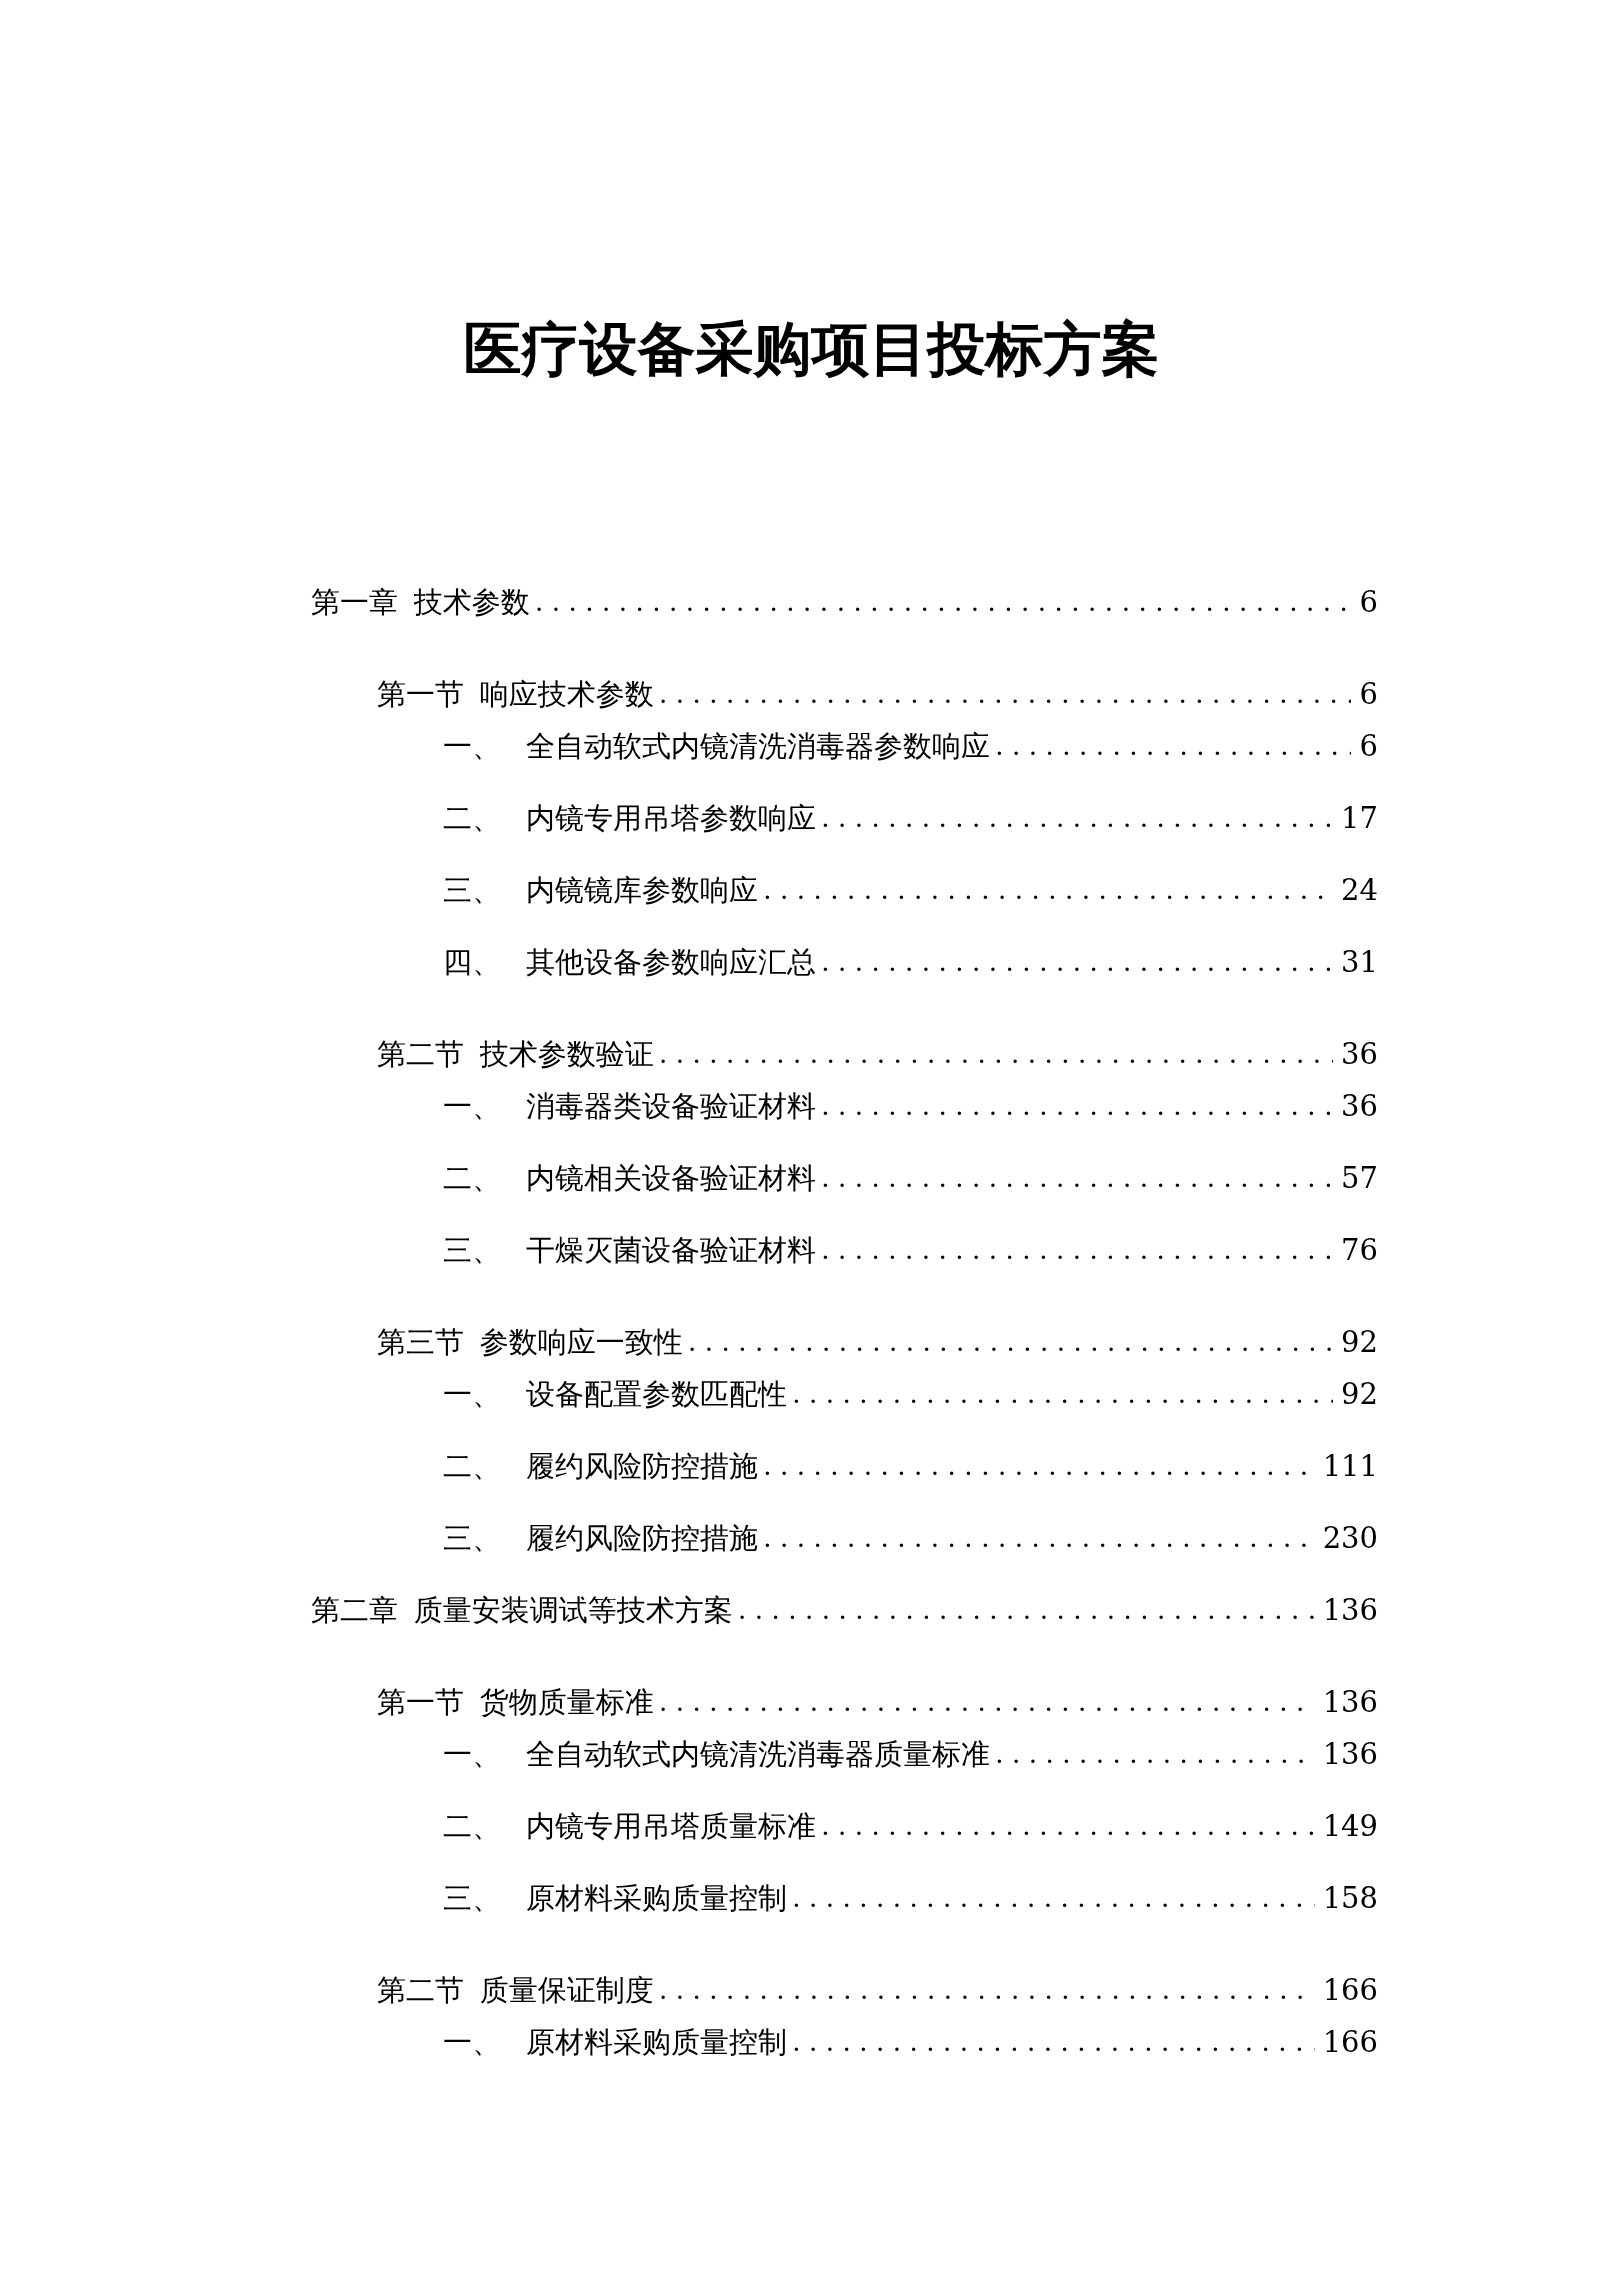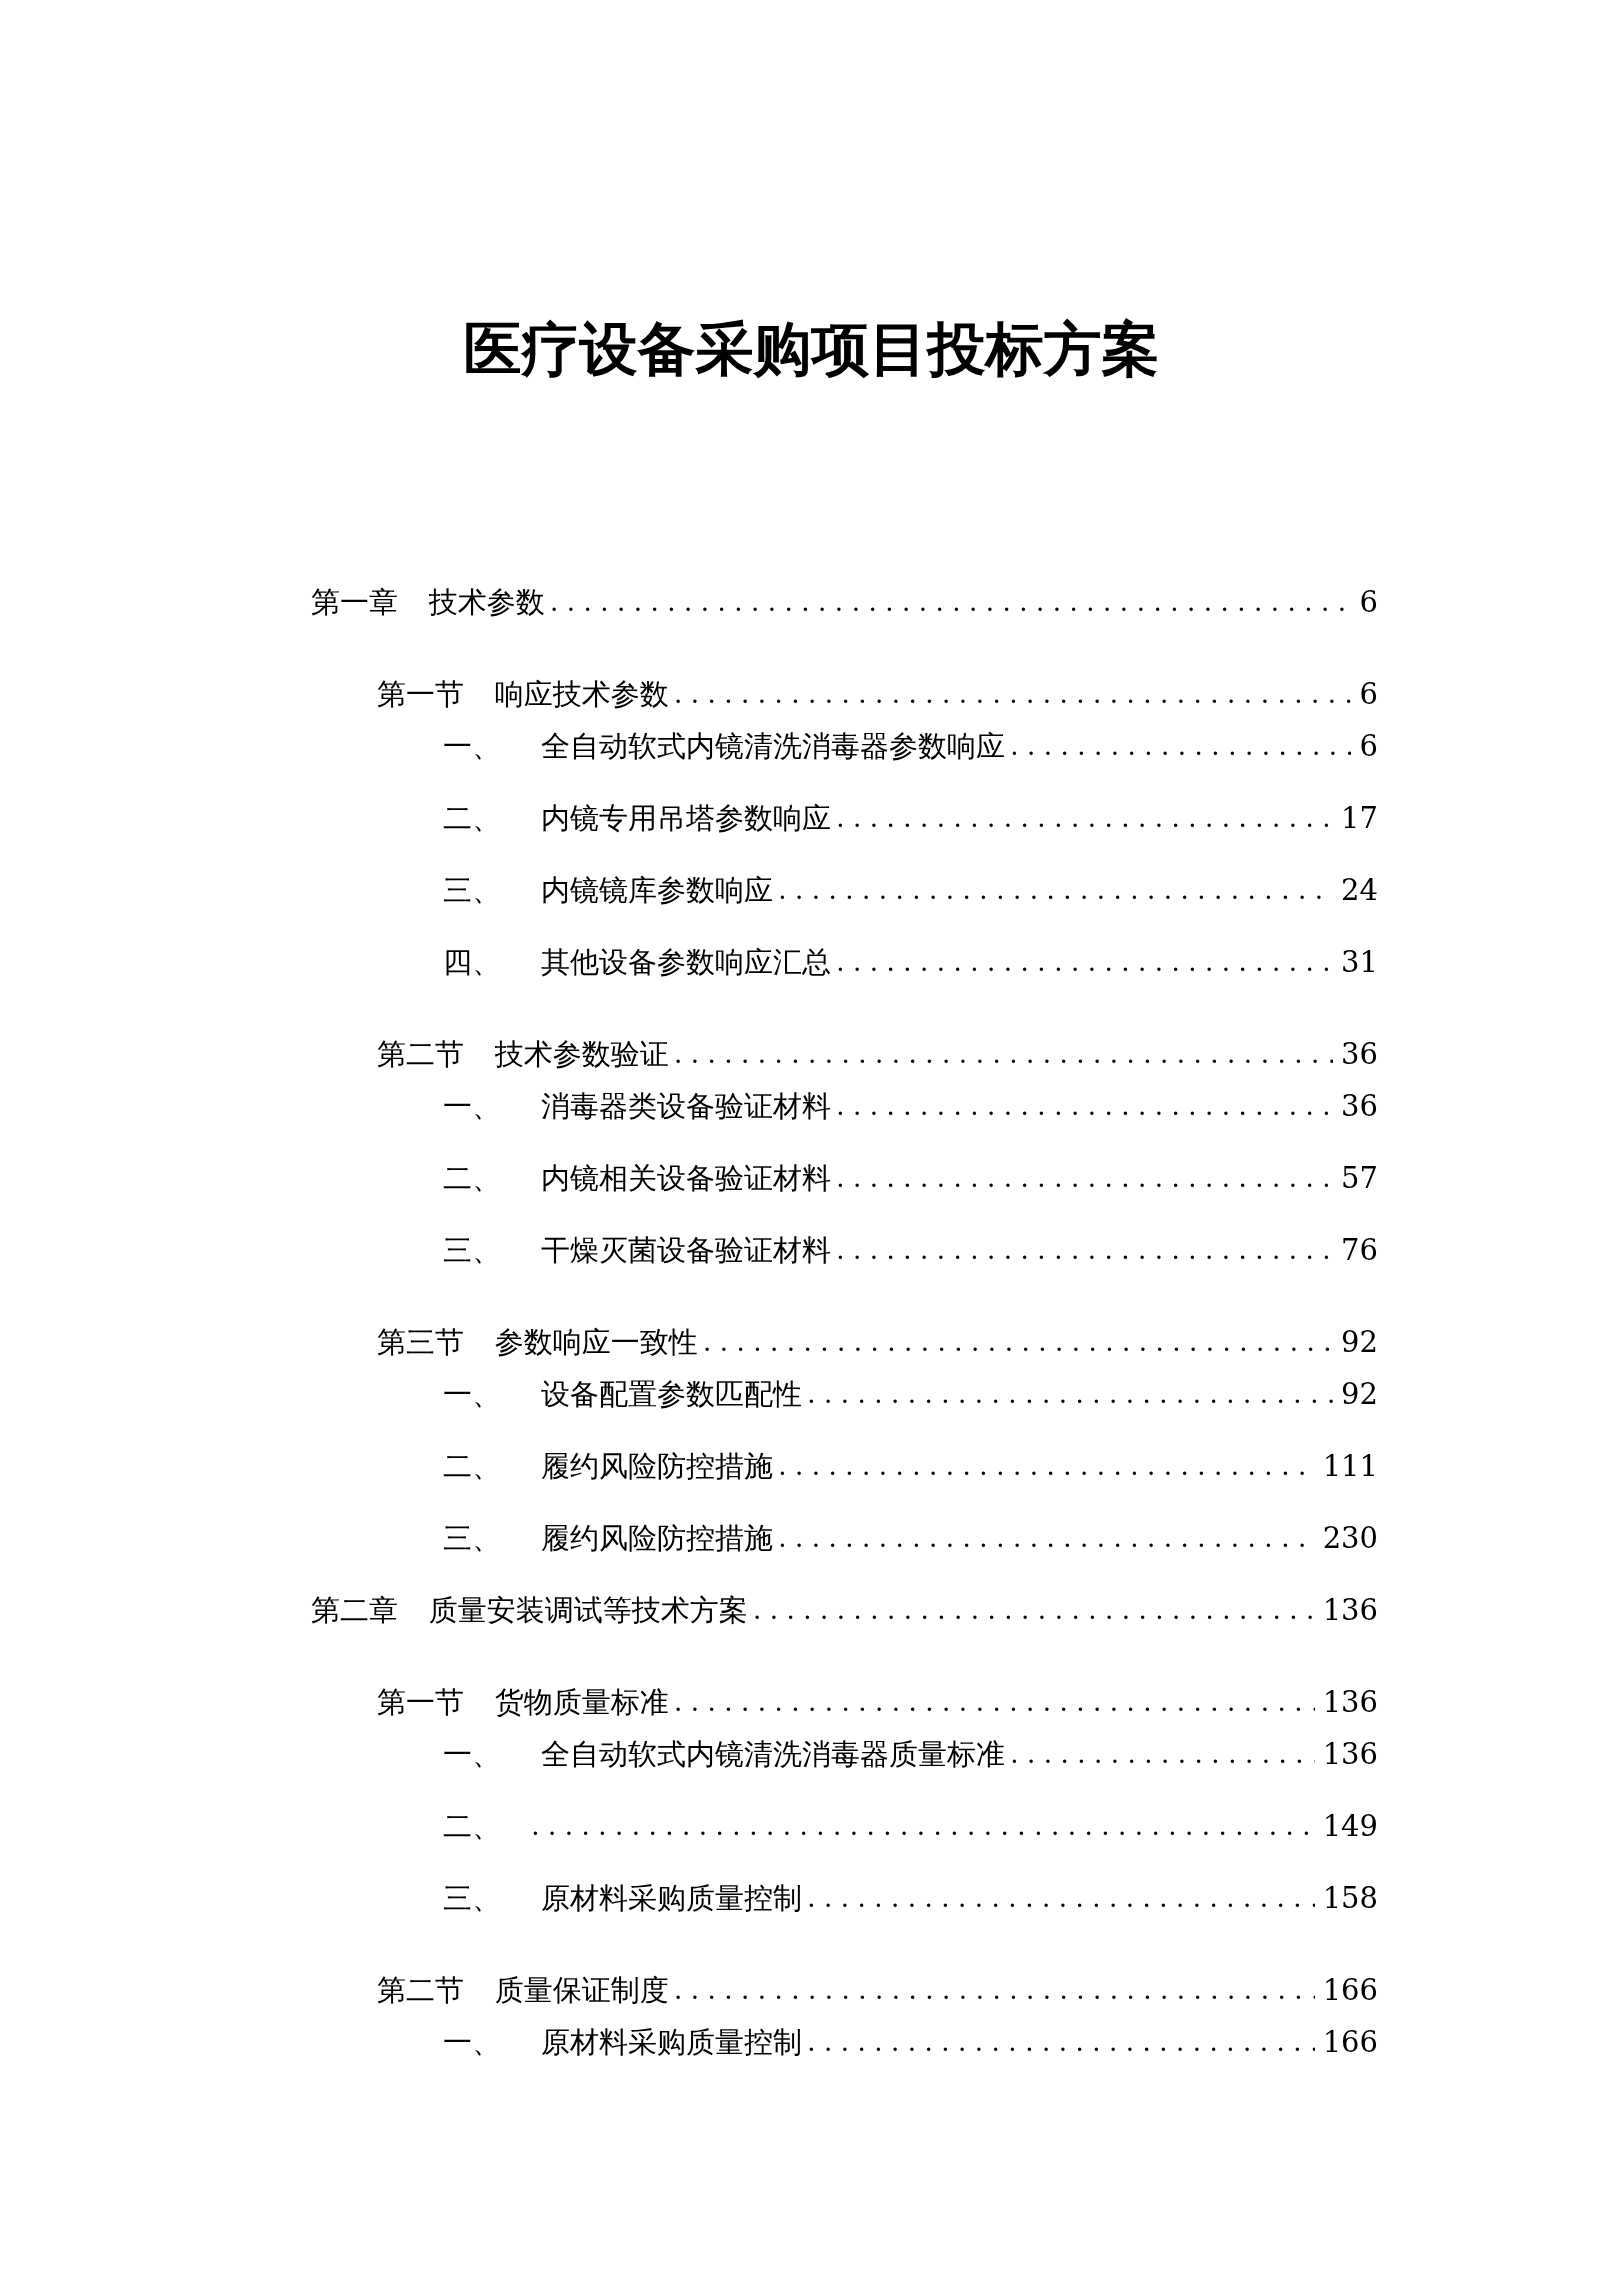--- a/index.html
+++ b/index.html
@@ -41,21 +41,20 @@
       font-size: 29px;
       line-height: 52px;
       white-space: nowrap;
     }
     .toc-row.lvl1 { padding-left: 0px; }
     .toc-row.lvl2 { padding-left: 66px; align-items: flex-end; }
     .toc-row.lvl3 { padding-left: 132px; }
     .toc-label {
       display: inline-flex;
       flex: 0 0 auto;
-      gap: 15px;
     }
     .toc-num {
       display: inline-block;
     }
     .lvl1 .toc-num, .lvl2 .toc-num { margin-right: 15.7px; }
     .lvl3 .toc-num { width: 83px; }
     .toc-leader {
       flex: 1 1 auto;
       overflow: hidden;
       margin: 0 7.9px 0 5.2px;
@@ -210,20 +209,21 @@
     <span class="toc-label">
         <span class="toc-num">一、</span>
         <span>全自动软式内镜清洗消毒器质量标准</span>
       </span>
     <span class="toc-leader"></span>
     <span class="toc-page">136</span>
   </div>
   <div class="toc-row lvl3">
     <span class="toc-label">
         <span class="toc-num">二、</span>
+        <span>内镜专用吊塔质量标准</span>
       </span>
     <span class="toc-leader"></span>
     <span class="toc-page">149</span>
   </div>
   <div class="toc-row lvl3">
     <span class="toc-label">
         <span class="toc-num">三、</span>
         <span>原材料采购质量控制</span>
       </span>
     <span class="toc-leader"></span>

